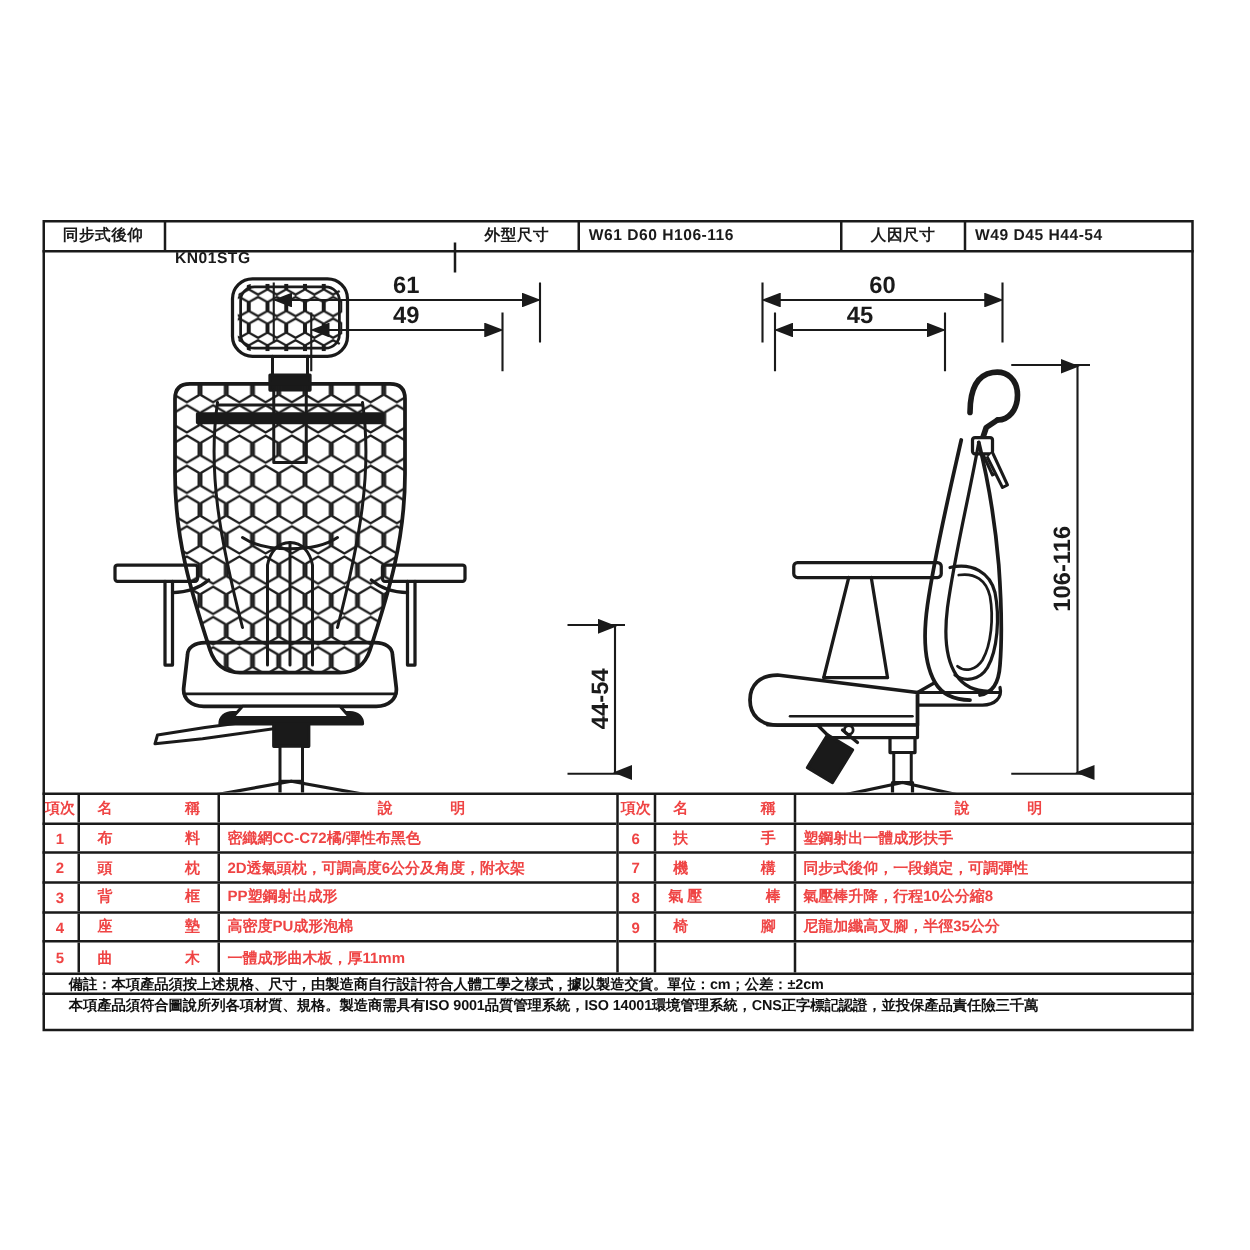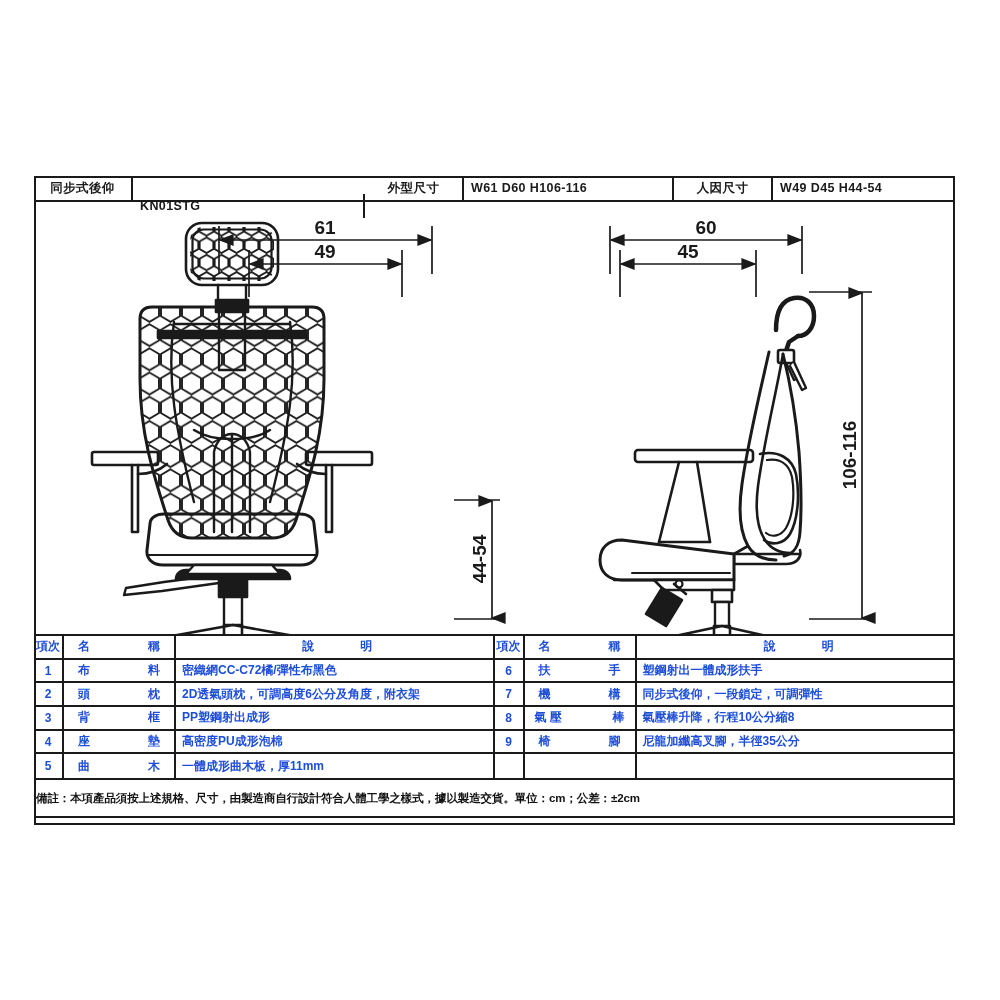--- a/index.html
+++ b/index.html
@@ -95,21 +95,21 @@
     box-sizing: border-box;
     border-bottom: 2px solid #1a1a1a;
   }
   .srow:last-child { border-bottom: none; }
   .srow .c {
     box-sizing: border-box;
     border-right: 2px solid #1a1a1a;
     display: flex;
     align-items: center;
     font-size: 12px;
-    color: #1d4ed8;
+    color: #ef4444;
     font-weight: 700;
     height: 100%;
   }
   .srow .c:last-child { border-right: none; }
   .c-no { width: 30px; justify-content: center; }
   .c-nm { width: 112px; justify-content: space-between; padding: 0 14px; }
   .c-nm.two > span { display: inline-block; }
   .c-ds { flex: 1; justify-content: flex-start; padding-left: 6px; }
   .hrow .c { font-weight: 700; }
 
@@ -118,24 +118,24 @@
     position: absolute;
     left: 34px;
     top: 780px;
     width: 921px;
     height: 45px;
     box-sizing: border-box;
     display: flex;
     flex-direction: column;
   }
   .note-line {
-    height: 38px;
+    height: 16px;
     display: flex;
     align-items: center;
-    padding-left: 2px;
+    padding-left: 21px;
     font-size: 11.5px;
     color: #111;
     font-weight: 700;
     box-sizing: border-box;
     white-space: nowrap;
     letter-spacing: -0.1px;
   }
   .note-line.first { border-bottom: 2px solid #1a1a1a; }
 
   
@@ -550,15 +550,16 @@
           <span></span>
           <span></span>
         </div>
         <div class="c c-ds"></div>
       </div>
     </div>
   </div>
 
   <div class="notes">
     <div class="note-line first">備註：本項產品須按上述規格、尺寸，由製造商自行設計符合人體工學之樣式，據以製造交貨。單位：cm；公差：±2cm</div>
+    <div class="note-line">本項產品須符合圖說所列各項材質、規格。製造商需具有ISO 9001品質管理系統，ISO 14001環境管理系統，CNS正字標記認證，並投保產品責任險三千萬</div>
   </div>
 
 </div>
 
 </body></html>

